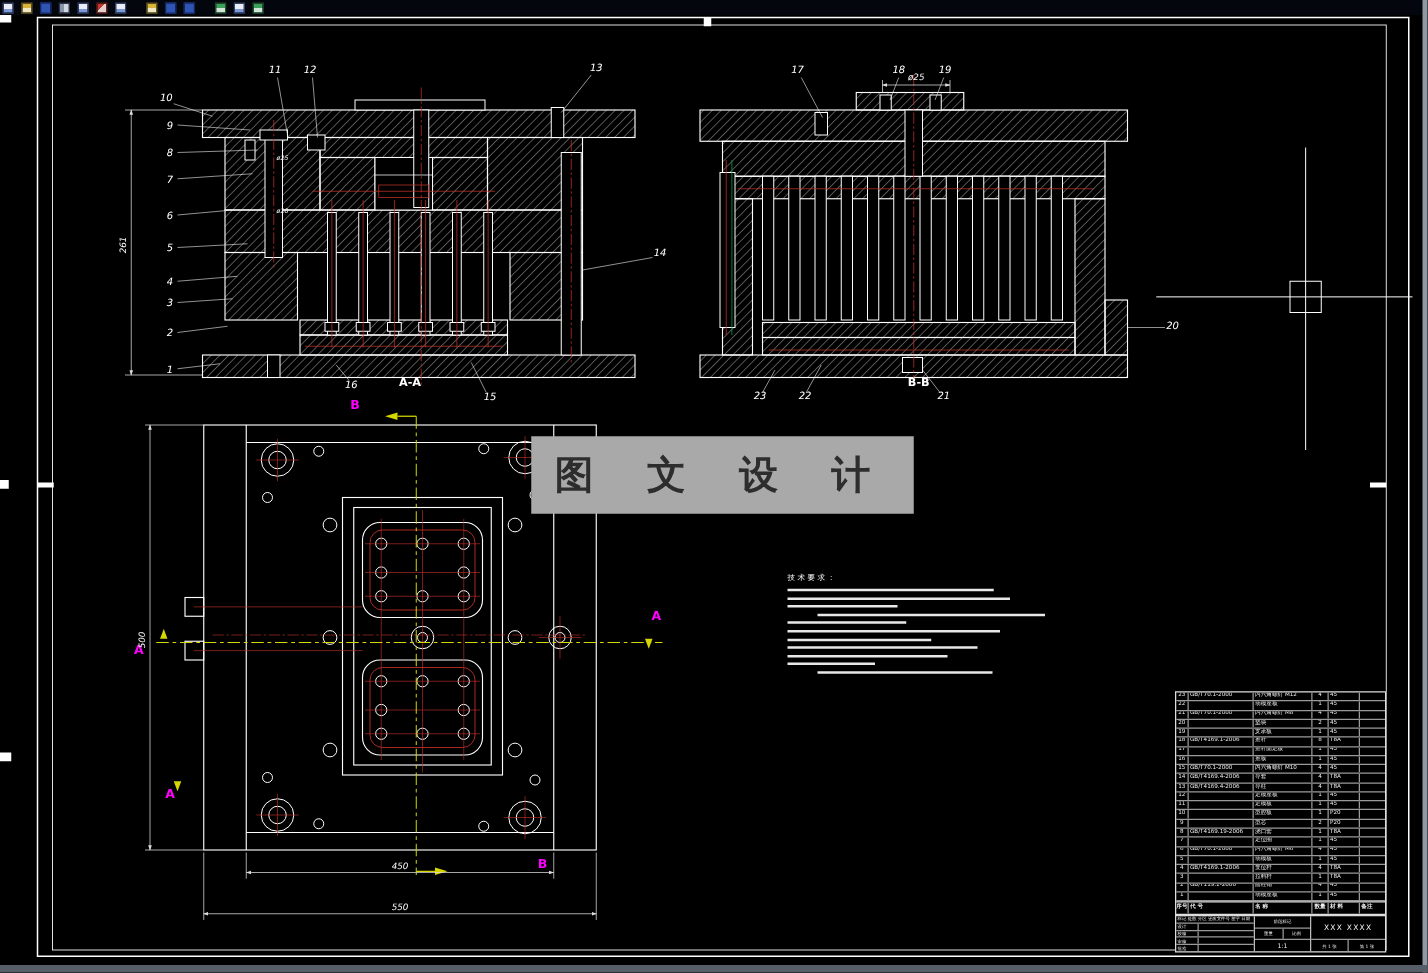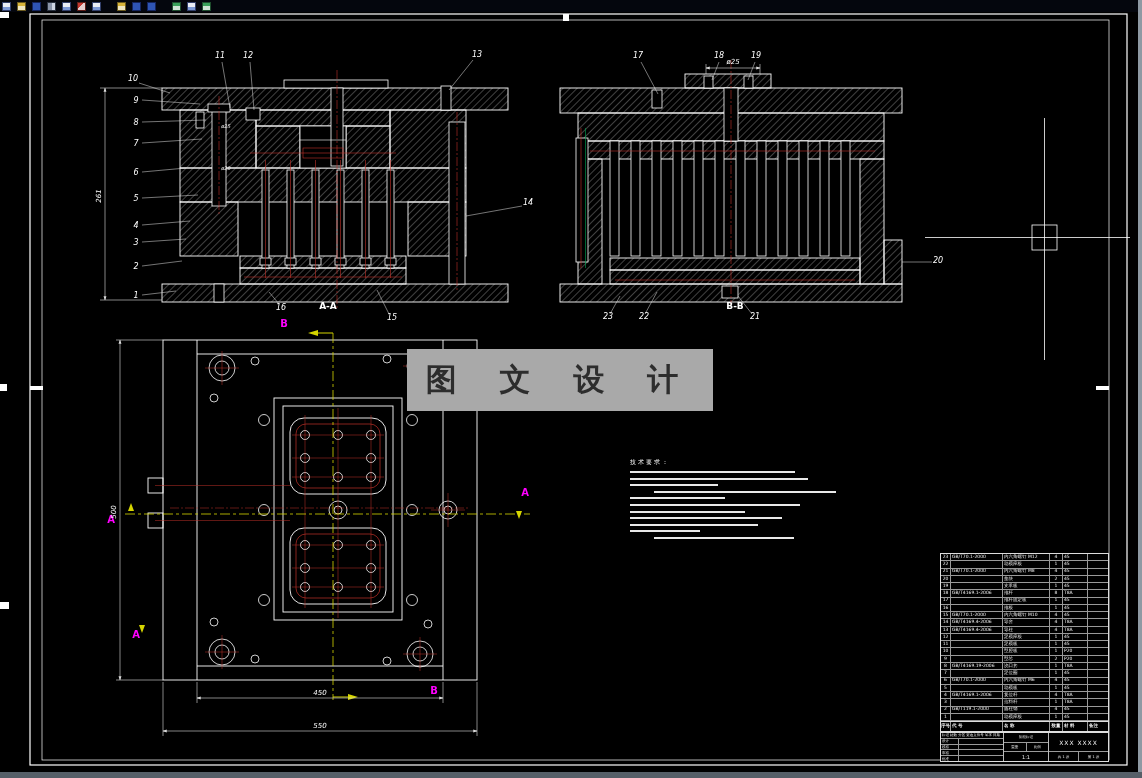--- a/index.html
+++ b/index.html
@@ -20,21 +20,21 @@
   svg.draw{position:absolute;top:0;left:0;z-index:1;}
   svg text{font-family:"DejaVu Sans",sans-serif;}
   .lbl{fill:#fff;font-size:8px;font-style:italic;text-anchor:middle;}
   .dim{fill:#fff;font-size:7px;font-style:italic;text-anchor:middle;}
   .dimsm{fill:#eee;font-size:5px;font-style:italic;text-anchor:middle;}
   .sec{fill:#ff00ff;font-size:10px;font-weight:bold;text-anchor:middle;}
   .vt{fill:#fff;font-size:9px;font-weight:bold;text-anchor:middle;}
   .ysec{stroke:#d6d600;stroke-width:0.8;stroke-dasharray:10 3 3 3;fill:none;}
 
   
-  .watermark{position:absolute;left:407px;top:349px;width:306px;height:62px;background:#a9a9a9;color:#2d2d2d;z-index:4;display:flex;align-items:center;justify-content:center;font-size:31px;font-weight:bold;letter-spacing:16px;box-sizing:border-box;}
+  .watermark{position:absolute;left:425px;top:349px;width:306px;height:62px;background:#a9a9a9;color:#2d2d2d;z-index:4;display:flex;align-items:center;justify-content:center;font-size:31px;font-weight:bold;letter-spacing:16px;box-sizing:border-box;}
 
   
   .technotes{position:absolute;left:630px;top:458px;z-index:2;width:215px;}
   .tn-title{color:#fff;font-size:6px;letter-spacing:2px;margin-bottom:4px;}
   .tline{height:2px;background:#e8e8e8;margin-bottom:4.6px;}
 
   
   .bom{position:absolute;left:940px;top:553px;width:169px;height:179px;border:1px solid #ddd;z-index:2;display:flex;flex-direction:column;box-sizing:border-box;background:#000;}
   .bom-rows{flex:1;display:flex;flex-direction:column;}
   .bom-row{flex:1;display:flex;border-bottom:0.5px solid #9a9a9a;color:#eee;font-size:4.5px;line-height:1;overflow:hidden;}

